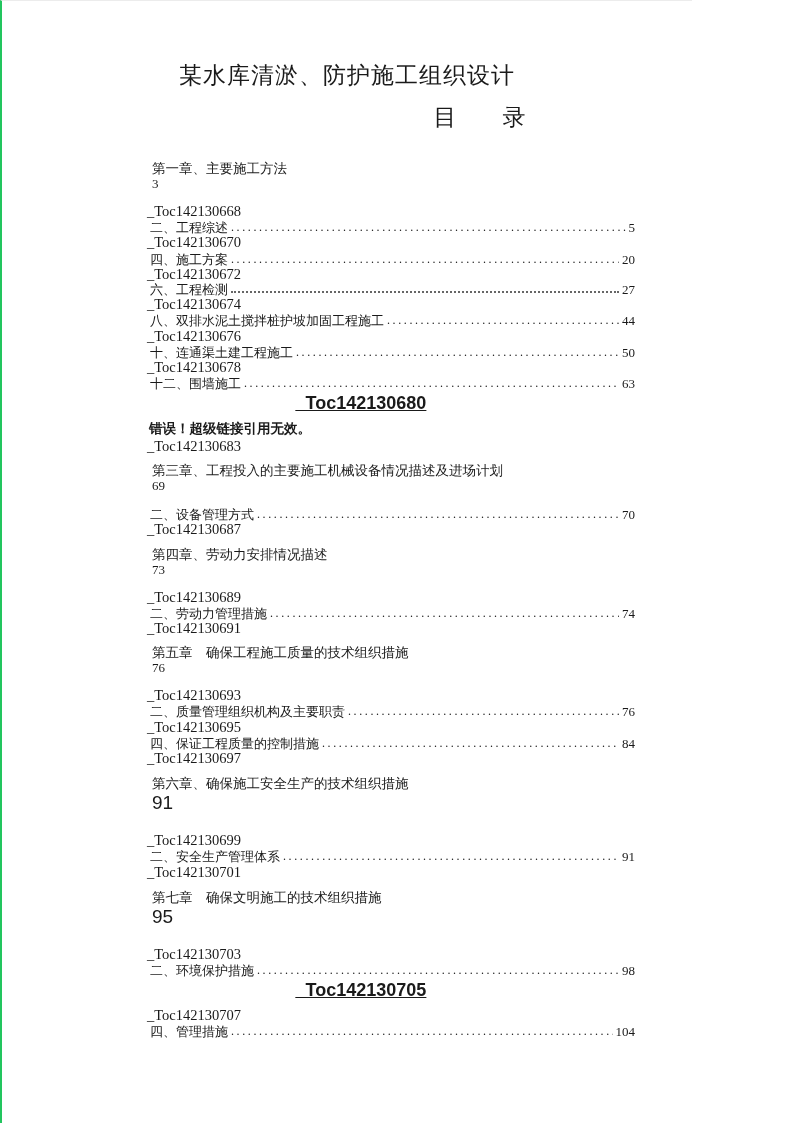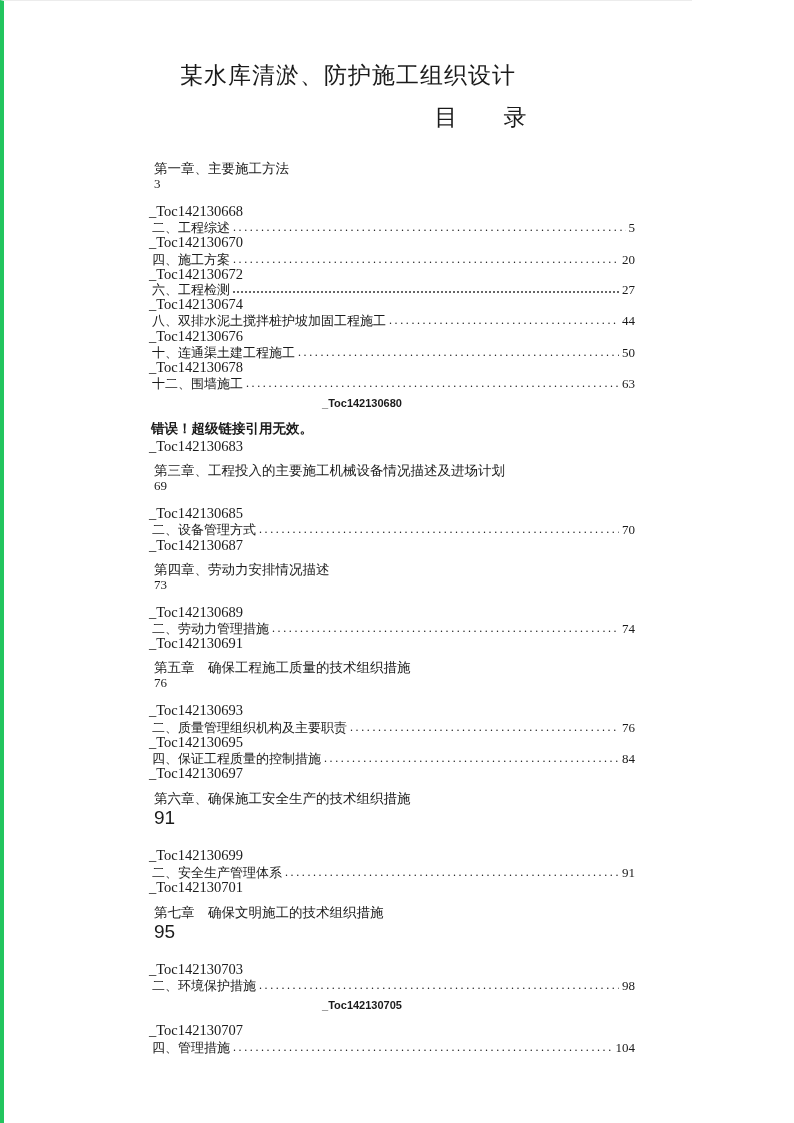--- a/index.html
+++ b/index.html
@@ -2,21 +2,21 @@
 <html><head>
 <meta charset="utf-8">
 <style>
   html,body { margin:0; padding:0; background:#ffffff; }
   .page {
     position:relative;
     width:692px; height:1123px;
     background:#ffffff;
     box-sizing:border-box;
     border-top:1px solid #ececec;
-    border-left:4px solid #22c55e;
+    border-left:2px solid #22c55e;
     font-family:"Liberation Serif","DejaVu Serif",serif;
     color:#1a1a1a;
     overflow:hidden;
   }
   .doc-title {
     margin:60px 0 0 0;
     text-align:center;
     font-size:23px;
     line-height:30px;
     font-weight:normal;
@@ -82,23 +82,24 @@
     font-size:19px;
     line-height:24px;
     font-family:"Liberation Sans","DejaVu Sans",sans-serif;
     margin-right:66px;
   }
   .row-ref-center {
     text-align:center;
     padding-right:60px;
     font-family:"Liberation Sans","DejaVu Sans",sans-serif;
     font-weight:bold;
-    font-size:11px;
+    font-size:18px;
     line-height:15px;
     margin:5px 0 10px;
+    text-decoration:underline;
   }
   .row-error {
     font-weight:bold;
     font-size:13.5px;
     line-height:15.5px;
     padding-left:2px;
     margin:5px 0 2px;
   }
 </style>
 </head>
@@ -148,21 +149,20 @@
         <span class="leader leader-dots"></span>
         <span class="page-num">63</span>
       </div>
       <div class="row-ref-center">_Toc142130680</div>
       <div class="row-error">错误！超级链接引用无效。</div>
       <div class="row-ref">_Toc142130683</div>
       <div class="row-chapter">
         <span>第三章、工程投入的主要施工机械设备情况描述及进场计划</span>
         <span class="chapter-page">69</span>
       </div>
-      <div class="row-ref">_Toc142130685</div>
       <div class="row row-entry">
         <span class="entry-text">二、设备管理方式</span>
         <span class="leader leader-dots"></span>
         <span class="page-num">70</span>
       </div>
       <div class="row-ref">_Toc142130687</div>
       <div class="row-chapter">
         <span>第四章、劳动力安排情况描述</span>
         <span class="chapter-page">73</span>
       </div>

